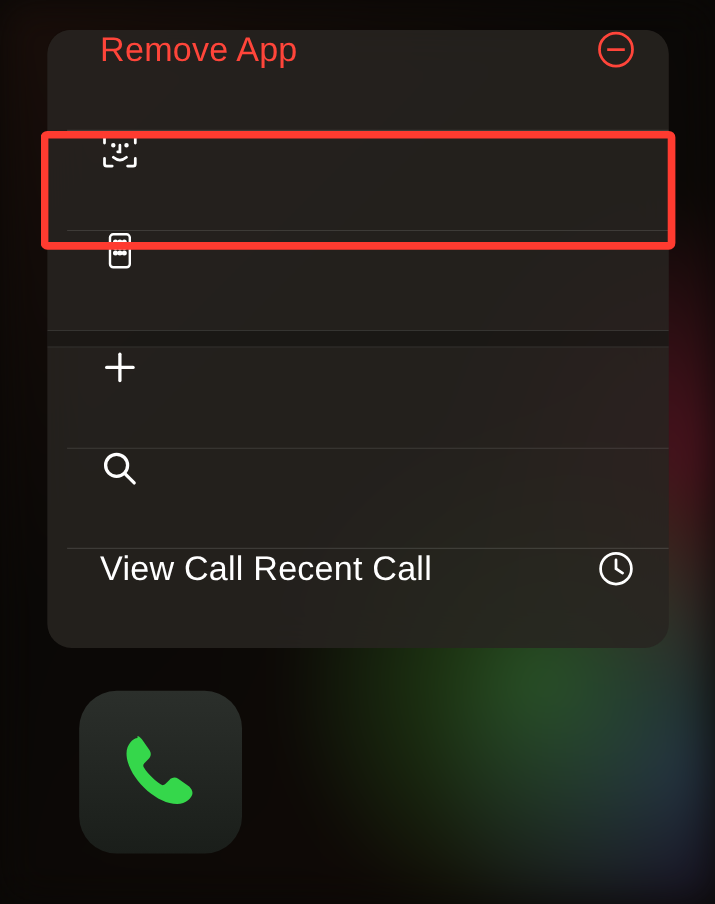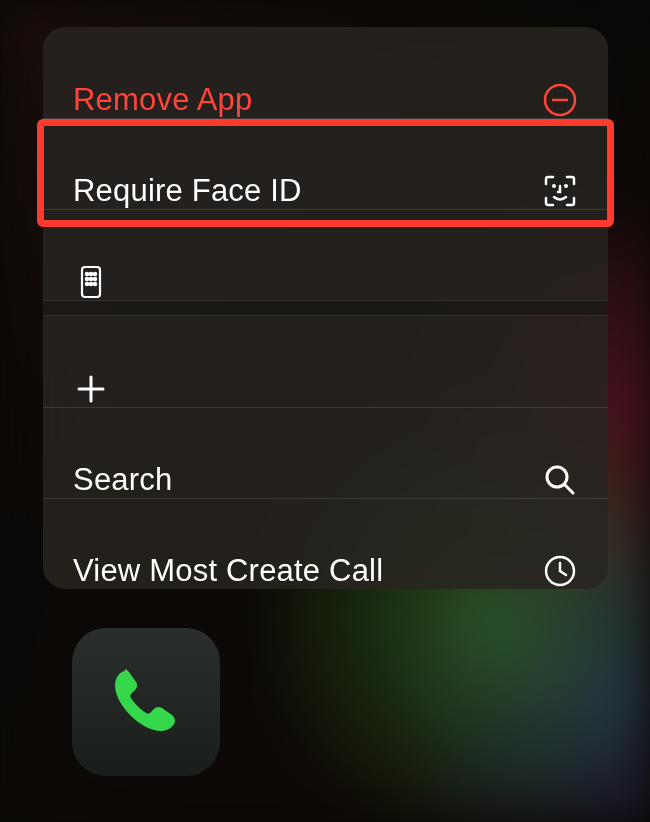--- a/index.html
+++ b/index.html
@@ -33,26 +33,27 @@
       background: rgba(40,36,33,0.85);
       backdrop-filter: blur(20px);
       overflow: visible;
     }
     .menu-inner {
       border-radius: 22px;
       overflow: hidden;
     }
     .menu-item {
       display: flex;
-      align-items: flex-end;
+      align-items: flex-start;
       justify-content: space-between;
       padding: 0 30px;
       height: 91px;
       cursor: pointer;
       position: relative;
+      margin-left: 18px;
     }
     .menu-item + .menu-item {
       border-top: 1px solid rgba(255,255,255,0.12);
     }
     .section-gap {
       height: 16px;
       border-top: 1px solid rgba(255,255,255,0.12);
       border-bottom: 1px solid rgba(255,255,255,0.12);
       background: rgba(20,18,16,0.55);
     }
@@ -118,21 +119,20 @@
       <span class="menu-label danger">Remove App</span>
       <span class="menu-icon">
         <svg viewBox="0 0 36 36" fill="none" stroke="#ff453a" stroke-width="2.5">
           <circle cx="18" cy="18" r="15"></circle>
           <line x1="10" y1="18" x2="26" y2="18"></line>
         </svg>
       </span>
     </div>
 
     <div class="menu-item">
-      <span class="menu-label">Require Face ID</span>
       <span class="menu-icon">
         <svg viewBox="0 0 36 36" fill="none" stroke="#fff" stroke-width="2.5" stroke-linecap="round">
           <path d="M4 11 V6 a2 2 0 0 1 2-2 h5"></path>
           <path d="M25 4 h5 a2 2 0 0 1 2 2 v5"></path>
           <path d="M32 25 v5 a2 2 0 0 1-2 2 h-5"></path>
           <path d="M11 32 h-5 a2 2 0 0 1-2-2 v-5"></path>
           <circle cx="12" cy="13" r="0.8" fill="#fff"></circle>
           <circle cx="24" cy="13" r="0.8" fill="#fff"></circle>
           <path d="M18 13 v6 h-2"></path>
           <path d="M12 24 q6 5 12 0"></path>
@@ -162,31 +162,30 @@
     <div class="menu-item">
       <span class="menu-icon">
         <svg viewBox="0 0 36 36" fill="none" stroke="#fff" stroke-width="3" stroke-linecap="round">
           <line x1="18" y1="6" x2="18" y2="30"></line>
           <line x1="6" y1="18" x2="30" y2="18"></line>
         </svg>
       </span>
     </div>
 
     <div class="menu-item">
-      <span class="menu-label">Search</span>
       <span class="menu-icon">
         <svg viewBox="0 0 36 36" fill="none" stroke="#fff" stroke-width="3" stroke-linecap="round">
           <circle cx="15" cy="15" r="10"></circle>
           <line x1="23" y1="23" x2="31" y2="31"></line>
         </svg>
       </span>
     </div>
 
     <div class="menu-item">
-      <span class="menu-label">View Most Create Call</span>
+      <span class="menu-label">View Call Recent Call</span>
       <span class="menu-icon">
         <svg viewBox="0 0 36 36" fill="none" stroke="#fff" stroke-width="2.5" stroke-linecap="round">
           <circle cx="18" cy="18" r="14"></circle>
           <path d="M18 10 v8 l6 4"></path>
         </svg>
       </span>
     </div>
 
   </div>
 </div>

